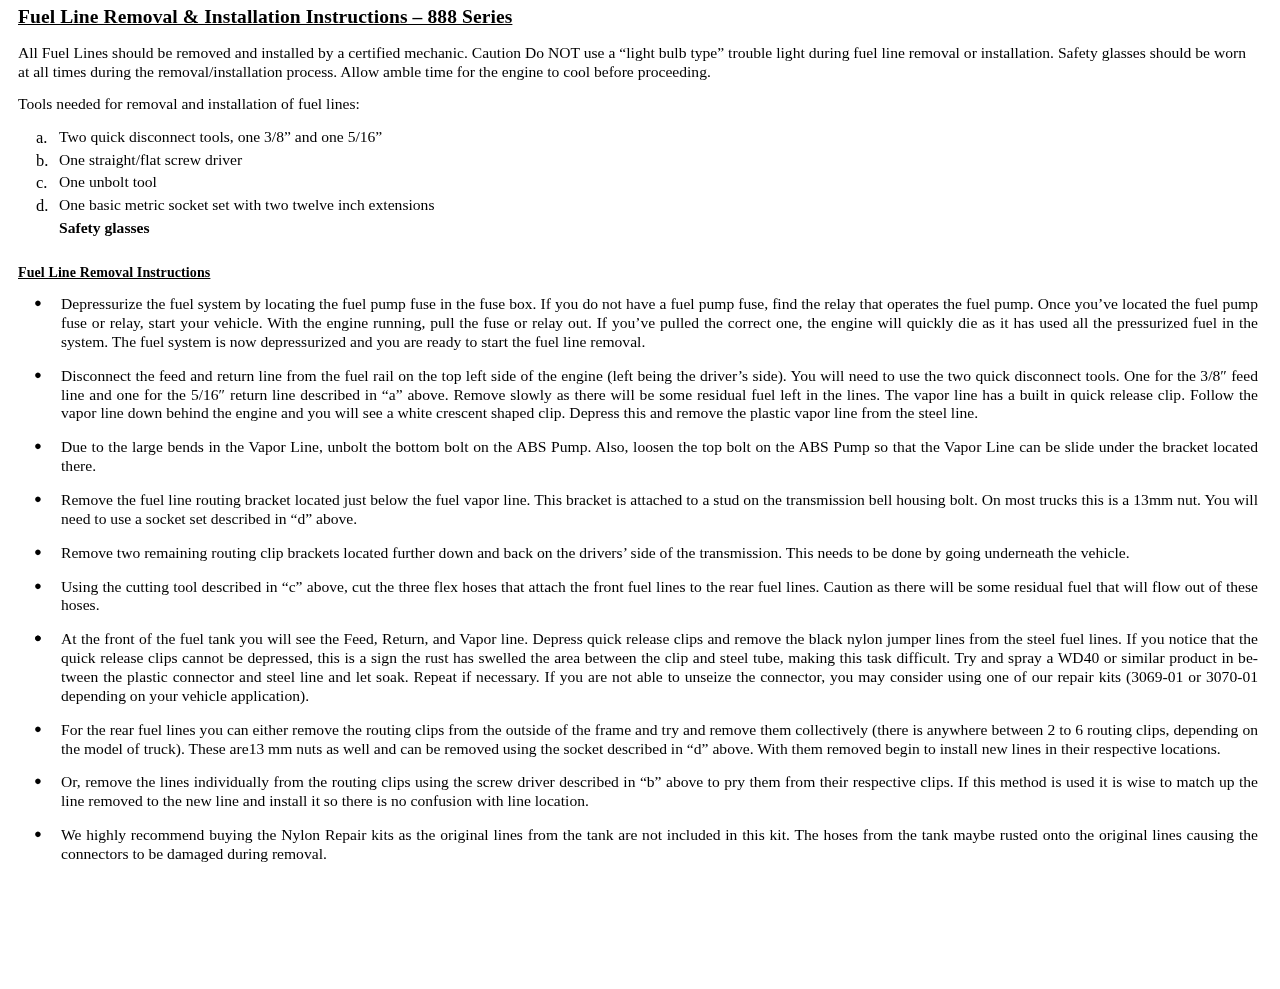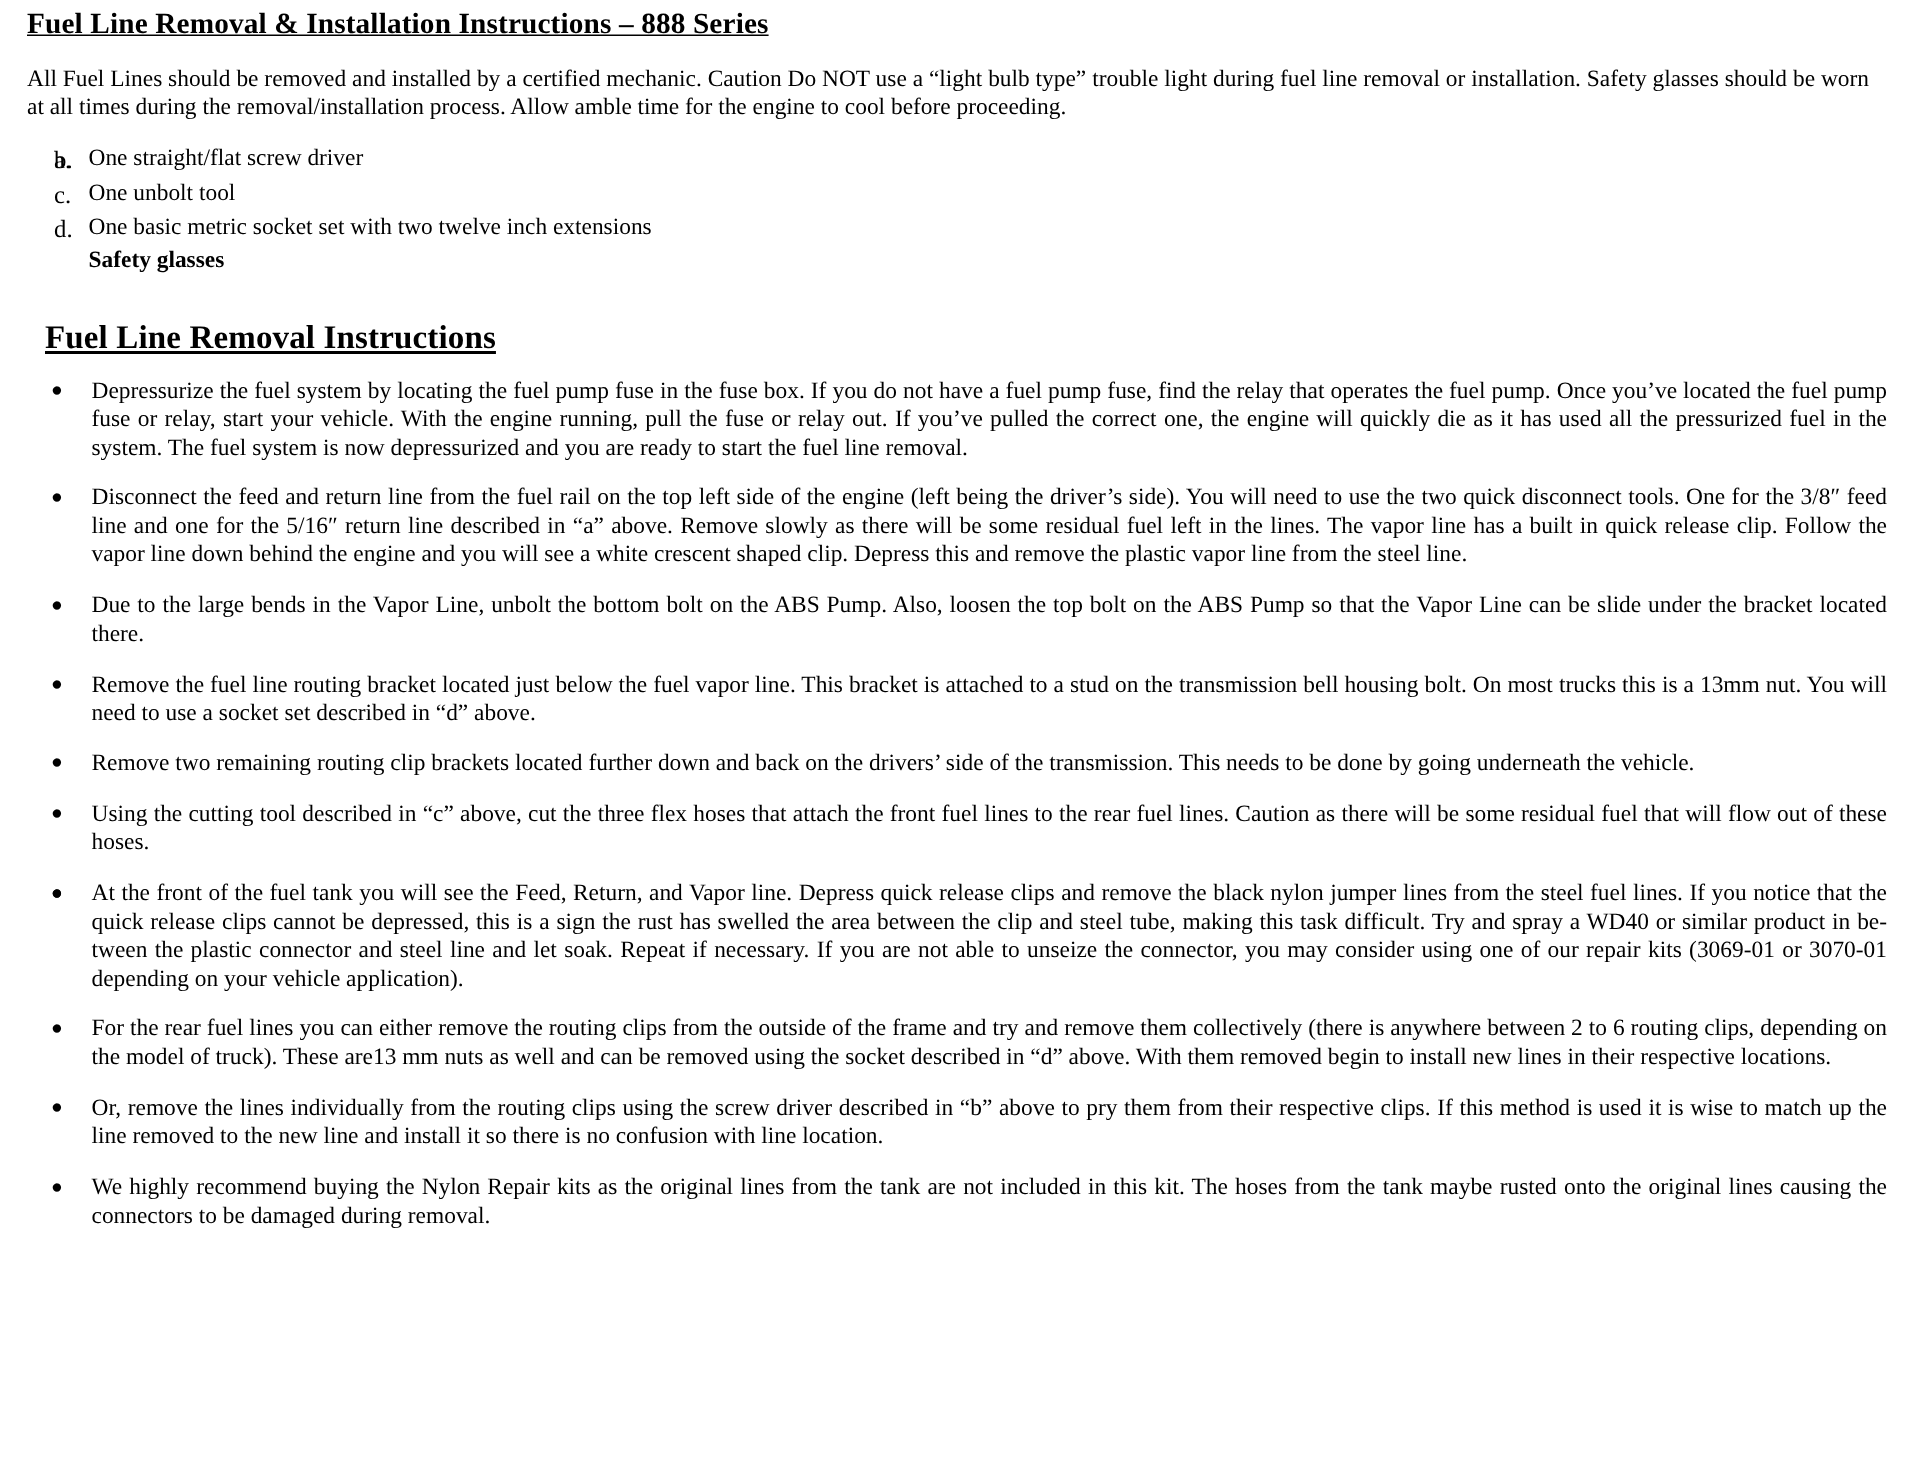--- a/index.html
+++ b/index.html
@@ -24,24 +24,24 @@
     font-family: "Liberation Serif", serif;
     font-size: 19.5px;
     font-weight: bold;
     text-decoration: underline;
     margin: 0 0 16px 0;
     padding: 0;
     letter-spacing: 0.1px;
   }
   h2.section-title {
     font-family: "Liberation Serif", serif;
-    font-size: 22px;
+    font-size: 14px;
     font-weight: bold;
     text-decoration: underline;
-    margin: 26px 0 14px 12px;
+    margin: 26px 0 14px 0;
     padding: 0;
     letter-spacing: 0.1px;
   }
   p.para {
     font-size: 15.6px;
     line-height: 1.20;
     margin: 0 12px 14px 0;
     text-align: justify;
     text-justify: inter-word;
   }
@@ -101,24 +101,26 @@
 </style>
 </head>
 <body>
 
 <div class="page">
 
   <h1 class="doc-title">Fuel Line Removal &amp; Installation Instructions – 888 Series</h1>
 
   <p class="para">All Fuel Lines should be removed and installed by a certified mechanic. Caution Do NOT use a “light bulb type” trouble light during fuel line removal or installation. Safety glasses should be worn at all times during the removal/installation process.  Allow amble time for the engine to cool before proceeding.</p>
 
+  <p class="tools-lead">Tools needed for removal and installation of fuel lines:</p>
 
   <ol class="tools">
     <li>
       <span class="marker">a.</span>
+      <span>Two quick disconnect tools, one 3/8” and one 5/16”</span>
     </li>
     <li>
       <span class="marker">b.</span>
       <span>One straight/flat screw driver</span>
     </li>
     <li>
       <span class="marker">c.</span>
       <span>One unbolt tool</span>
     </li>
     <li>

